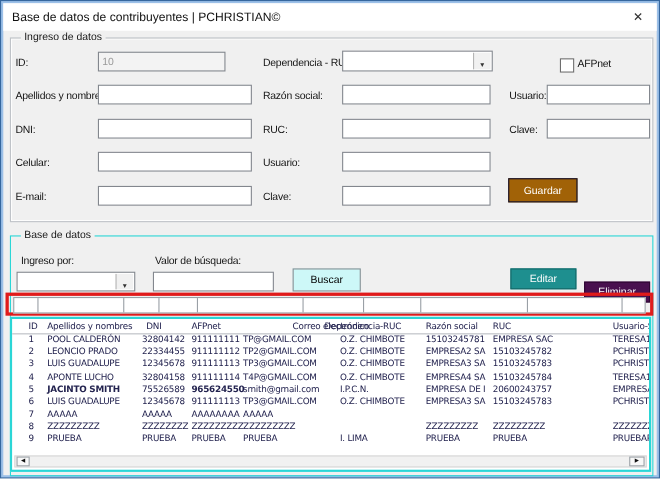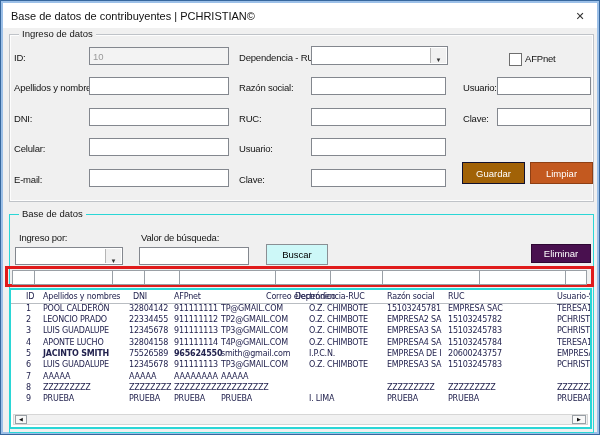--- a/index.html
+++ b/index.html
@@ -21,21 +21,21 @@
   .combo{position:absolute;box-sizing:border-box;background:#fff;border:1px solid #83878e;}
   .combo .arrowbtn{position:absolute;top:1px;bottom:1px;right:1px;width:15px;background:#f1f1f1;
     border-left:1px solid #b5b5b5;text-align:center;}
   .combo .arrowbtn span{font-size:6px;color:#333;line-height:16px;}
   .btn{position:absolute;box-sizing:border-box;border:1px solid #6f6f6f;color:#fff;
     font-size:9.5px;text-align:center;display:flex;align-items:center;justify-content:center;cursor:default;}
   .btn.guardar{background:#a16207;border-color:#10102e;}
   .btn.limpiar{background:#c3591f;border-color:#8e3f14;}
   .btn.buscar{background:#cdf8f8;border-color:#8a8f94;color:#000;}
   .btn.editar{background:#1e8f8f;border-color:#146969;}
-  .btn.eliminar{background:#49104f;border-color:#2e0733;}
+  .btn.eliminar{background:#49104f;border-color:#2e0733;margin-top:12px;}
   .checkbox{position:absolute;width:11px;height:11px;background:#fff;border:1px solid #6e6e6e;}
   .redbox{position:absolute;left:4px;top:265px;width:589px;height:21px;box-sizing:border-box;
     border:3px solid #e01b1b;z-index:4;}
   .hdrstrip{position:absolute;left:4px;right:4px;top:1px;height:13px;background:#fff;border:1px solid #9aa0a6;}
   .tick{position:absolute;top:0;bottom:0;width:1px;background:#9aa0a6;}
   .listbox{position:absolute;left:8px;top:287px;width:583px;height:141px;box-sizing:border-box;
     background:#fff;border:2px solid #2ad6d6;overflow:hidden;}
   .rows{position:absolute;left:0;top:0;right:0;bottom:0;}
   .hdr-underline{position:absolute;left:0;right:0;top:13px;height:1px;background:#b9bdc2;}
   .trow{position:absolute;left:0;right:0;height:11px;}
@@ -55,21 +55,21 @@
 
   <div class="titlebar">
     <span class="title">Base de datos de contribuyentes | PCHRISTIAN©</span>
     <span class="close"><span>✕</span></span>
   </div>
 
   <div class="frame" style="left:8px;top:33px;width:583px;height:166px;"></div>
   <span class="legend" style="left:18px;top:27px;">Ingreso de datos</span>
 
   <span class="lbl" style="left:13px;top:51px;">ID:</span>
-  <input class="tb disabled" style="left: 88px; top: 46px; width: 140px;" value="10">
+  <input class="tb disabled" style="left: 88px; top: 46px; width: 116px;" value="10">
 
   <span class="lbl" style="left:238px;top:51px;">Dependencia - RUC:</span>
   <div class="combo" style="left:310px;top:45px;width:137px;height:19px;">
     <div class="arrowbtn"><span>▼</span></div>
   </div>
 
   <span class="checkbox" style="left:508px;top:52px;"></span>
   <span class="lbl" style="left:524px;top:52px;">AFPnet</span>
 
   <span class="lbl" style="left:13px;top:81px;">Apellidos y nombres:</span>
@@ -90,33 +90,33 @@
   <input class="tb" style="left: 88px; top: 137px; width: 140px;">
   <span class="lbl" style="left:238px;top:142px;">Usuario:</span>
   <input class="tb" style="left: 310px; top: 137px; width: 135px;">
 
   <span class="lbl" style="left:13px;top:173px;">E-mail:</span>
   <input class="tb" style="left: 88px; top: 168px; width: 140px;">
   <span class="lbl" style="left:238px;top:173px;">Clave:</span>
   <input class="tb" style="left: 310px; top: 168px; width: 135px;">
 
   <div class="btn guardar" style="left:461px;top:161px;width:63px;height:22px;">Guardar</div>
-  <div class="btn limpiar" style="left:529px;top:161px;width:63px;height:22px;">Limpiar</div>
 
   <div class="frame accent" style="left:8px;top:213px;width:583px;height:217px;"></div>
   <span class="legend" style="left:18px;top:207px;">Base de datos</span>
 
   <span class="lbl" style="left:18px;top:231px;">Ingreso por:</span>
   <div class="combo" style="left:14px;top:246px;width:108px;height:18px;">
     <div class="arrowbtn"><span>▼</span></div>
   </div>
   <span class="lbl" style="left:140px;top:231px;">Valor de búsqueda:</span>
   <input class="tb" style="left: 138px; top: 246px; width: 110px;">
 
   <div class="btn buscar" style="left:265px;top:243px;width:62px;height:21px;">Buscar</div>
+  <div class="btn editar" style="left:463px;top:243px;width:60px;height:19px;">Editar</div>
   <div class="btn eliminar" style="left:530px;top:243px;width:60px;height:19px;">Eliminar</div>
 
   <div class="redbox">
     <div class="hdrstrip" id="hdrstrip">
         <i class="tick" style="left: 21px;"></i>
         <i class="tick" style="left: 99px;"></i>
         <i class="tick" style="left: 131px;"></i>
         <i class="tick" style="left: 166px;"></i>
         <i class="tick" style="left: 262px;"></i>
         <i class="tick" style="left: 317px;"></i>

